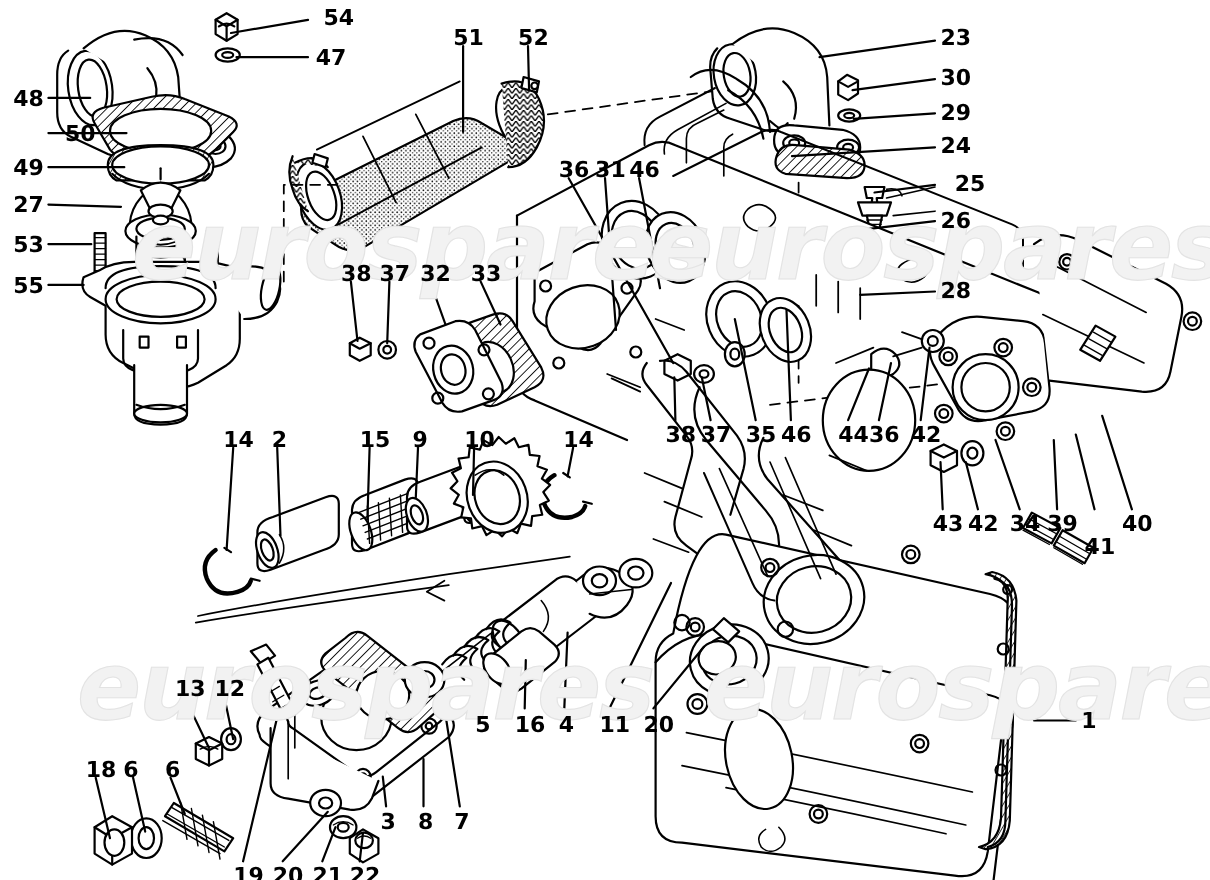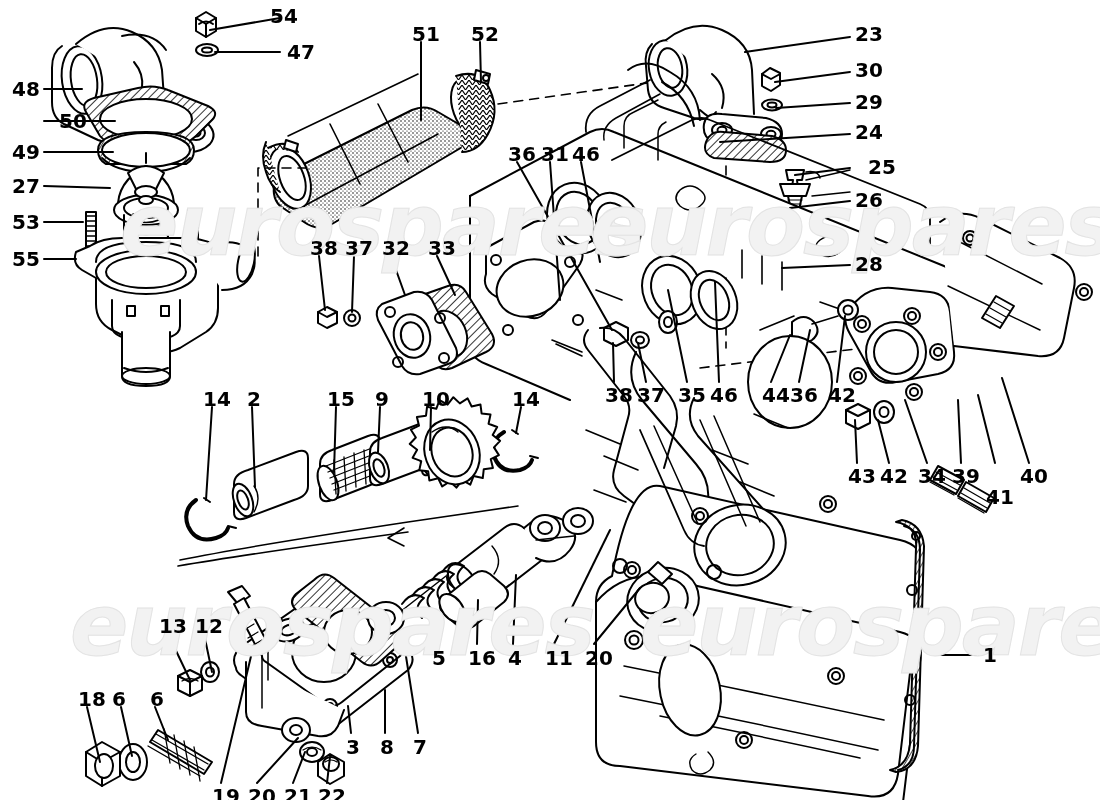--- a/index.html
+++ b/index.html
@@ -595,21 +595,21 @@
   </svg>
 
   <div id="watermark-layer">
       <div class="wm" style="left: 120px; top: 175px; font-size: 86px; color: rgb(242, 242, 242);">eurospares</div>
       <div class="wm" style="left: 590px; top: 175px; font-size: 86px; color: rgb(242, 242, 242);">eurospares</div>
       <div class="wm" style="left: 70px; top: 575px; font-size: 86px; color: rgb(242, 242, 242);">eurospares</div>
       <div class="wm" style="left: 640px; top: 575px; font-size: 86px; color: rgb(242, 242, 242);">eurospares</div>
     </div>
 
   <div id="callout-layer">
-      <div class="callout" style="left: 270px; top: 6px;">54</div>
+      <div class="callout" style="left: 294px; top: 6px;">54</div>
       <div class="callout" style="left: 287px; top: 42px;">47</div>
       <div class="callout" style="left: 12px; top: 79px;">48</div>
       <div class="callout" style="left: 12px; top: 111px; margin-left: 47px;">50</div>
       <div class="callout" style="left: 12px; top: 142px;">49</div>
       <div class="callout" style="left: 12px; top: 176px;">27</div>
       <div class="callout" style="left: 12px; top: 212px;">53</div>
       <div class="callout" style="left: 12px; top: 249px;">55</div>
       <div class="callout" style="left: 412px; top: 24px;">51</div>
       <div class="callout" style="left: 471px; top: 24px;">52</div>
       <div class="callout" style="left: 855px; top: 24px;">23</div>

